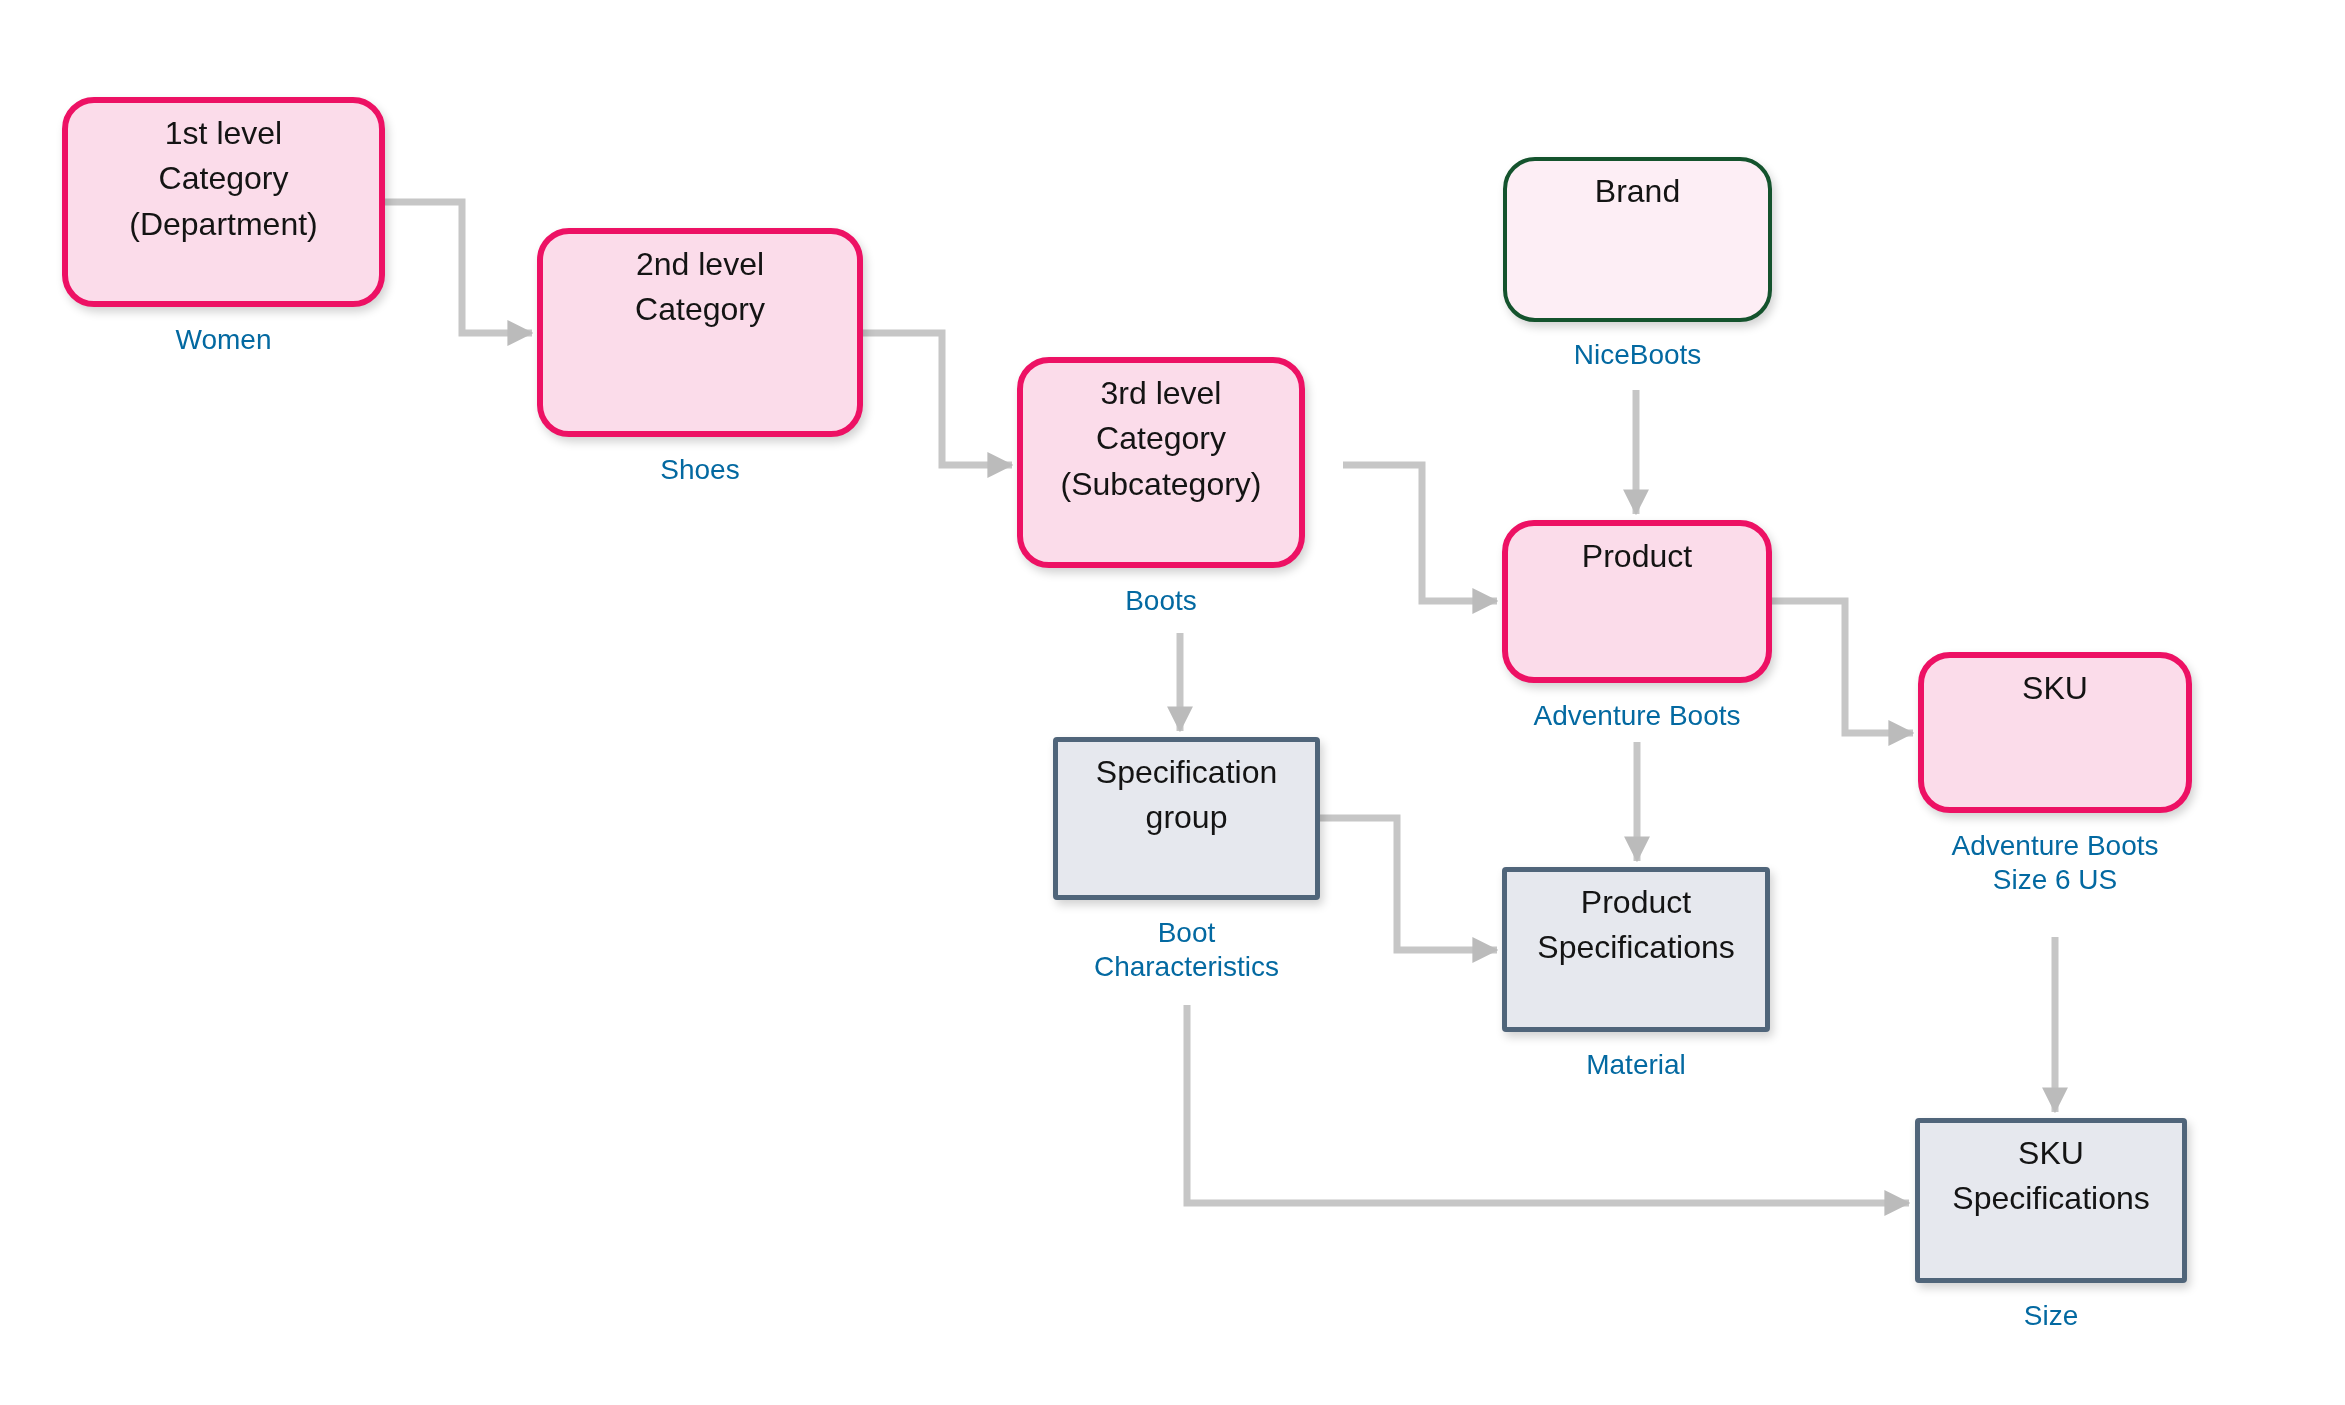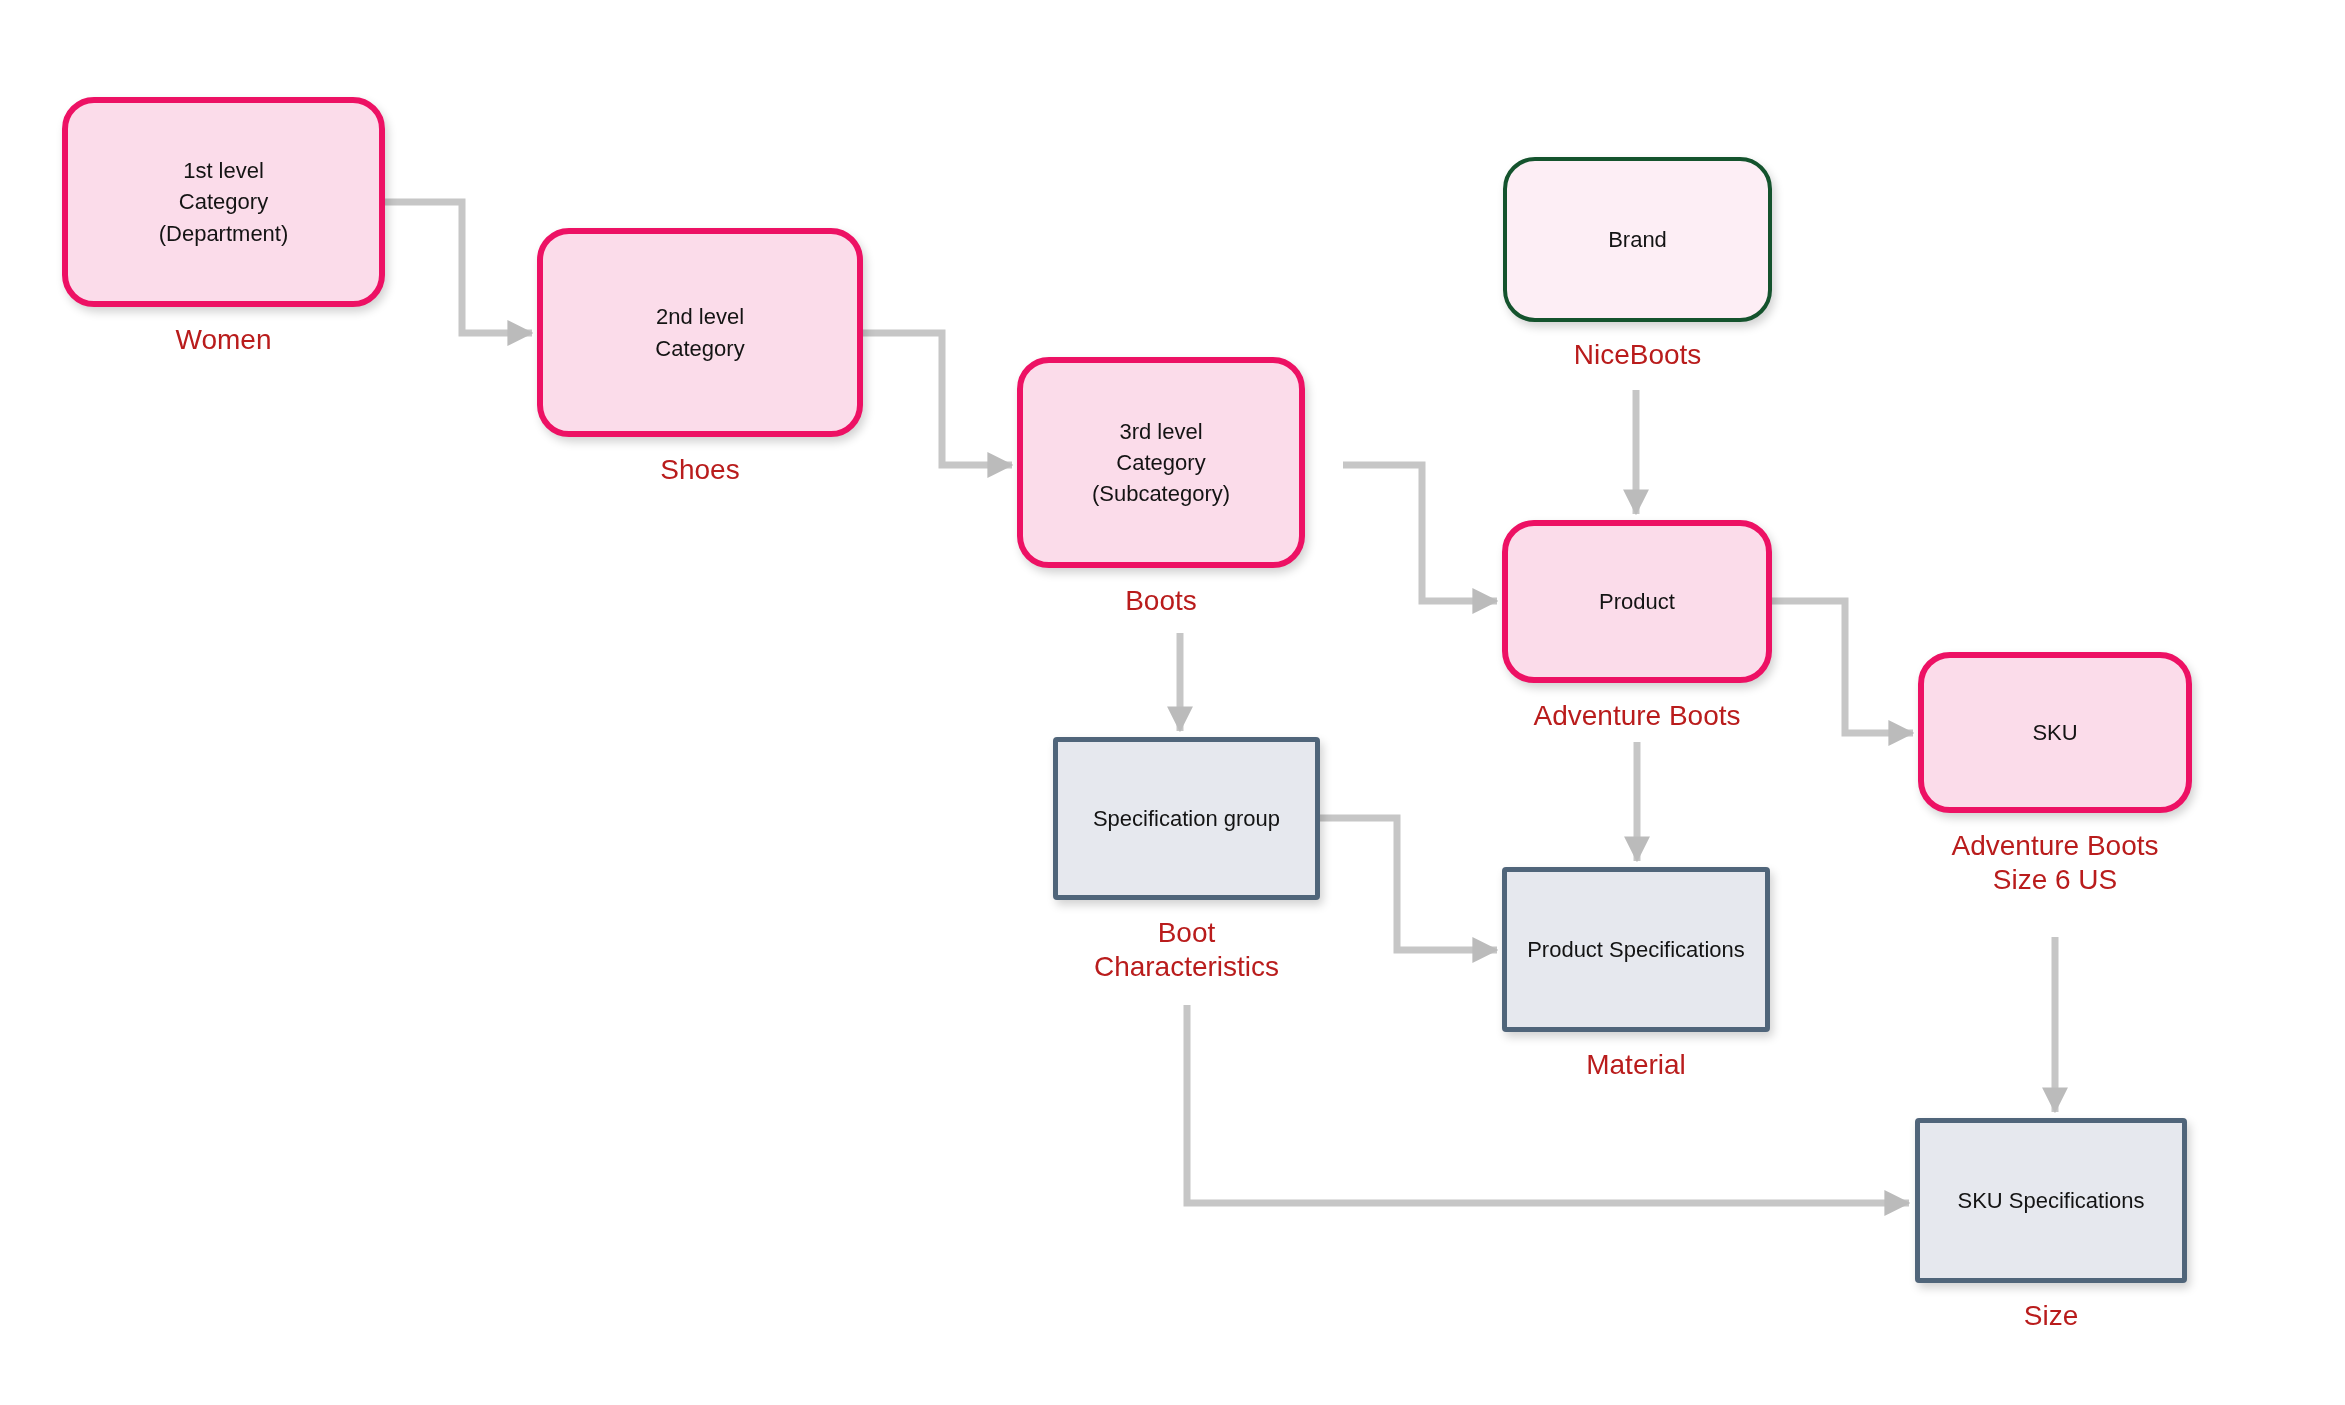--- a/index.html
+++ b/index.html
@@ -2,32 +2,32 @@
 <html><head>
 <meta charset="utf-8">
 <style>
   html,body{margin:0;padding:0;background:#ffffff;}
   body{width:2345px;height:1405px;position:relative;overflow:hidden;
        font-family:"Liberation Sans","DejaVu Sans",sans-serif;}
   #canvas{position:absolute;inset:0;}
   svg.connectors{position:absolute;left:0;top:0;pointer-events:none;}
   .node{position:absolute;}
   .box{width:100%;height:100%;box-sizing:border-box;
-       display:flex;flex-direction:column;align-items:center;justify-content:center;
-       text-align:center;font-size:22px;line-height:1.42;color:#141414;
+       display:flex;flex-direction:column;align-items:center;justify-content:flex-start;
+       text-align:center;font-size:32px;line-height:1.42;color:#141414;
        padding:8px 8px;
        box-shadow:3px 5px 10px rgba(0,0,0,0.18);}
   .box .main{font-weight:400;}
   .box .pre,.box .post{font-weight:400;}
   .pink .box{background:#FBDCEA;border:6px solid #ED1164;border-radius:32px;}
   .pinklight .box{background:#FDEEF5;border:4px solid #14532d;border-radius:32px;}
   .gray .box{background:#E6E8EE;border:5px solid #50657A;border-radius:4px;}
   .caption{position:absolute;top:100%;left:50%;transform:translateX(-50%);
            margin-top:16px;width:420px;text-align:center;
-           font-size:28px;line-height:1.22;color:#b91c1c;font-weight:400;}
+           font-size:28px;line-height:1.22;color:#0369a1;font-weight:400;}
   .caption div{white-space:nowrap;}
 </style>
 </head>
 <body>
 
 <div id="canvas">
 
   <svg class="connectors" width="2345" height="1405" viewBox="0 0 2345 1405">
     <defs>
       <marker id="arrow" viewBox="0 0 10 10" refX="9.5" refY="5" markerWidth="3.7" markerHeight="3.7" orient="auto-start-reverse">

